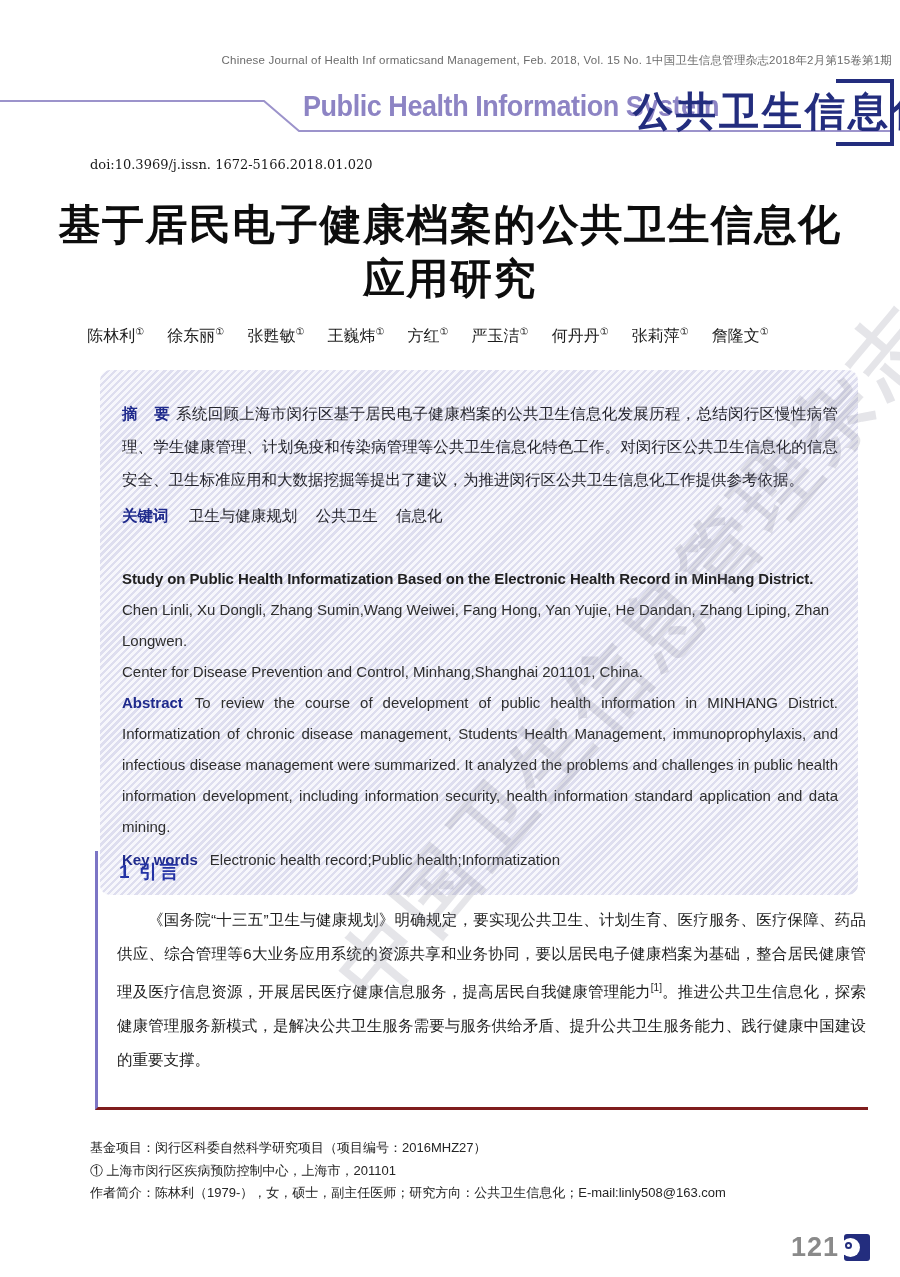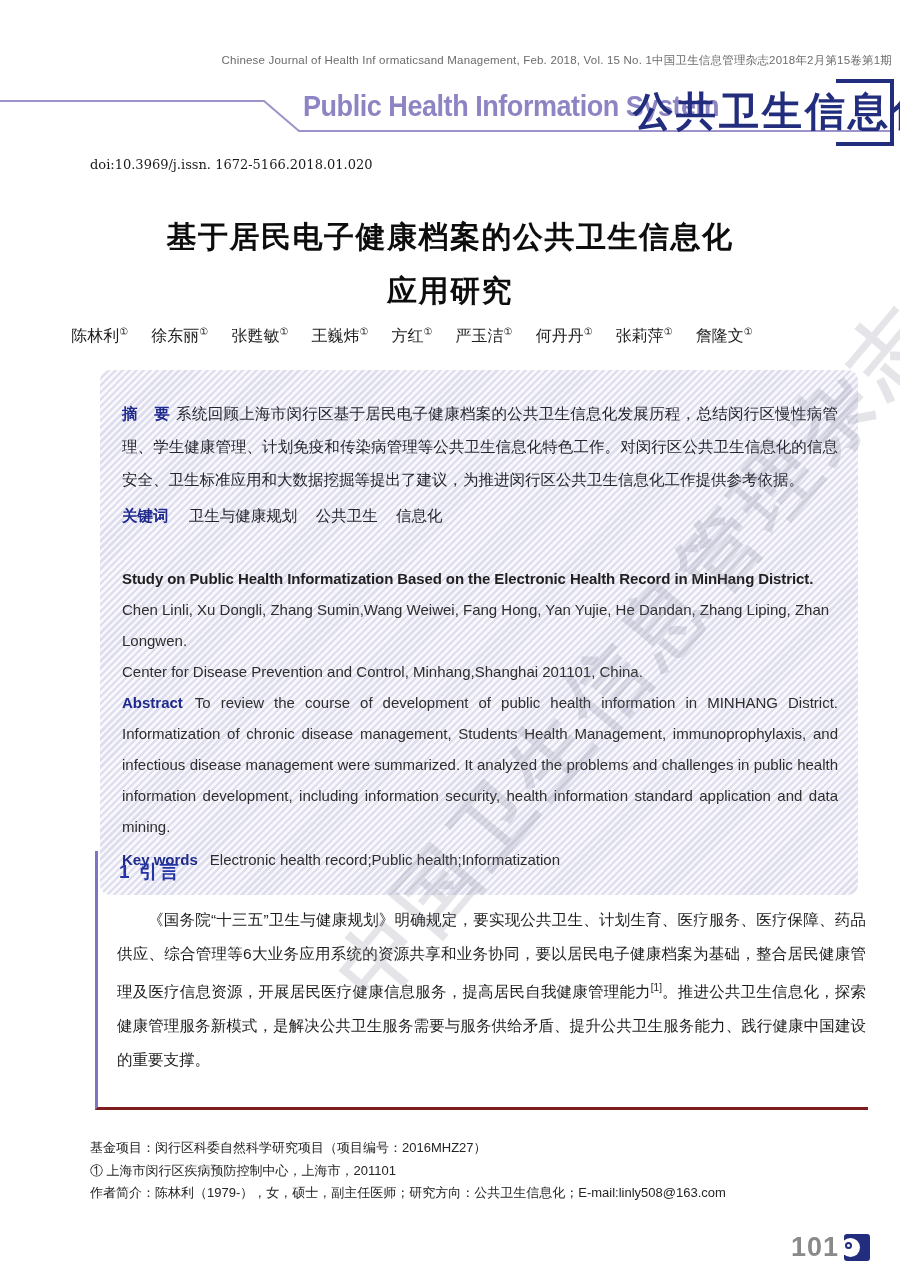--- a/index.html
+++ b/index.html
@@ -11,23 +11,23 @@
   .journal-line .cn { color:#6b6b6b; }
 
   
   .banner-svg { position:absolute; left:0; top:0; width:900px; height:175px; }
   .banner-en { position:absolute; left:303px; top:89px; font-size:30px; font-weight:bold; color:#8d84c4; white-space:nowrap; transform:scaleX(0.9); transform-origin:left center; letter-spacing:-0.5px; }
   .banner-cn { position:absolute; left:633px; top:84px; font-size:40px; font-weight:bold; color:#232d7e; letter-spacing:3px; white-space:nowrap; z-index:2; }
   .banner-box { position:absolute; left:836px; top:79px; width:58px; height:67px; border:4px solid #232d7e; border-left:none; z-index:1; }
 
   .doi-line { position:absolute; left:90px; top:157px; font-family:"DejaVu Serif", serif; font-size:13px; color:#1a1a1a; }
 
-  .paper-title { position:absolute; left:0; top:210px; width:900px; text-align:center; font-size:30px; line-height:54px; font-weight:bold; color:#0d0d0d; letter-spacing:1.5px; }
+  .paper-title { position:absolute; left:0; top:198px; width:900px; text-align:center; font-size:42px; line-height:54px; font-weight:bold; color:#0d0d0d; letter-spacing:1.5px; }
 
-  .authors-line { position:absolute; left:0; top:326px; width:824px; text-align:center; font-family:"DejaVu Serif", serif; font-size:16px; color:#1c1c1c; }
+  .authors-line { position:absolute; left:16px; top:326px; width:824px; text-align:center; font-family:"DejaVu Serif", serif; font-size:16px; color:#1c1c1c; }
   .authors-line .author { margin:0 9px; white-space:nowrap; }
   .authors-line sup { font-size:10px; }
 
   
   .abstract-box { position:absolute; left:100px; top:370px; width:758px; border-radius:10px; padding:16px 20px 20px 22px;
     background:repeating-linear-gradient(135deg, #dedeef 0px, #dedeef 2.4px, #f7f7fc 2.4px, #f7f7fc 5px); z-index:1; }
   .meta-line { font-size:14px; color:#15152e; white-space:nowrap; }
   .meta-line .val { font-family:"DejaVu Serif", serif; }
   .meta-line .lbl { margin-right:4px; }
   .meta-line .gap { display:inline-block; width:10px; }
@@ -128,21 +128,21 @@
     <p><span>《国务院“十三五”卫生与健康规划》明确规定，要实现公共卫生、计划生育、医疗服务、医疗保障、药品供应、综合管理等6大业务应用系统的资源共享和业务协同，要以居民电子健康档案为基础，整合居民健康管理及医疗信息资源，开展居民医疗健康信息服务，提高居民自我健康管理能力</span><sup>[1]</sup><span>。推进公共卫生信息化，探索健康管理服务新模式，是解决公共卫生服务需要与服务供给矛盾、提升公共卫生服务能力、践行健康中国建设的重要支撑。</span></p>
   </div>
 
   <div class="footnotes">
     <div>基金项目：闵行区科委自然科学研究项目（项目编号：2016MHZ27）</div>
     <div>① 上海市闵行区疾病预防控制中心，上海市，201101</div>
     <div>作者简介：陈林利（1979-），女，硕士，副主任医师；研究方向：公共卫生信息化；E-mail:linly508@163.com</div>
   </div>
 
   <div class="page-footer">
-    <span class="page-num">101</span>
+    <span class="page-num">121</span>
     <span class="pg-icon">
         <span class="pg-icon-circle">
           <span class="pg-icon-ring"></span>
         </span>
       </span>
   </div>
 
 </div>
 
 </body></html>

